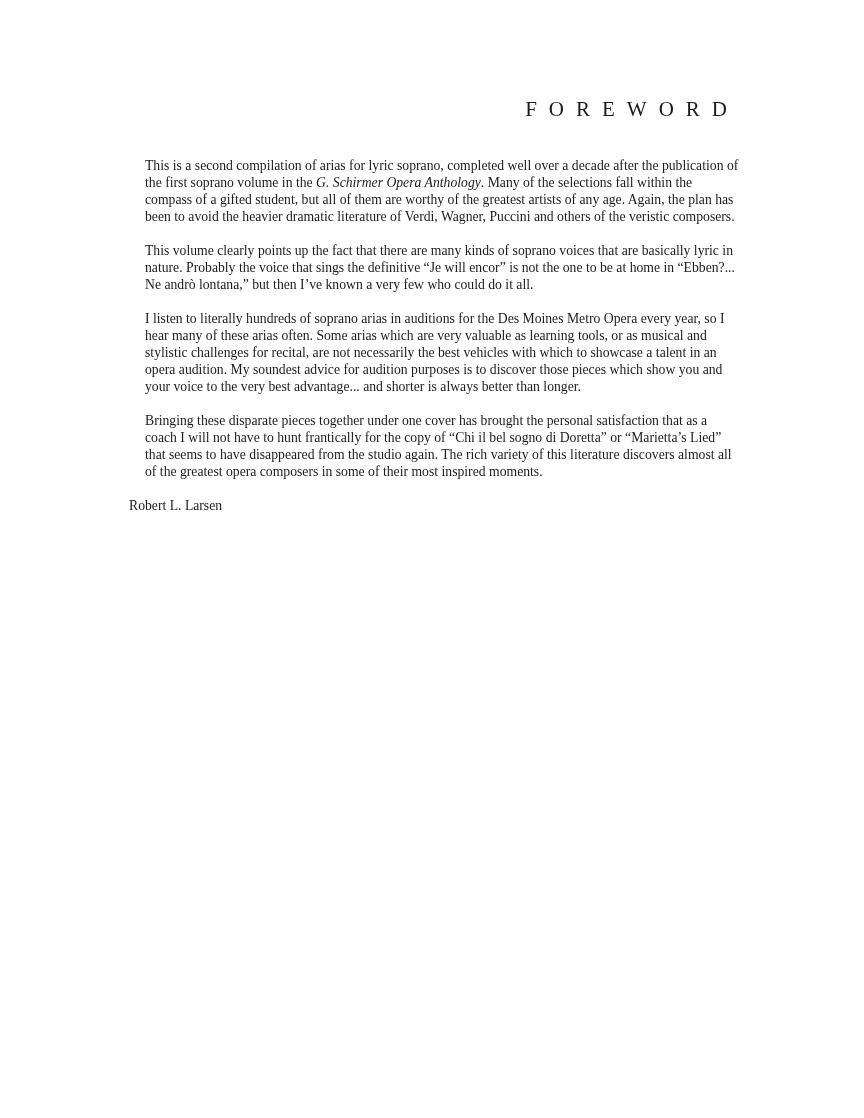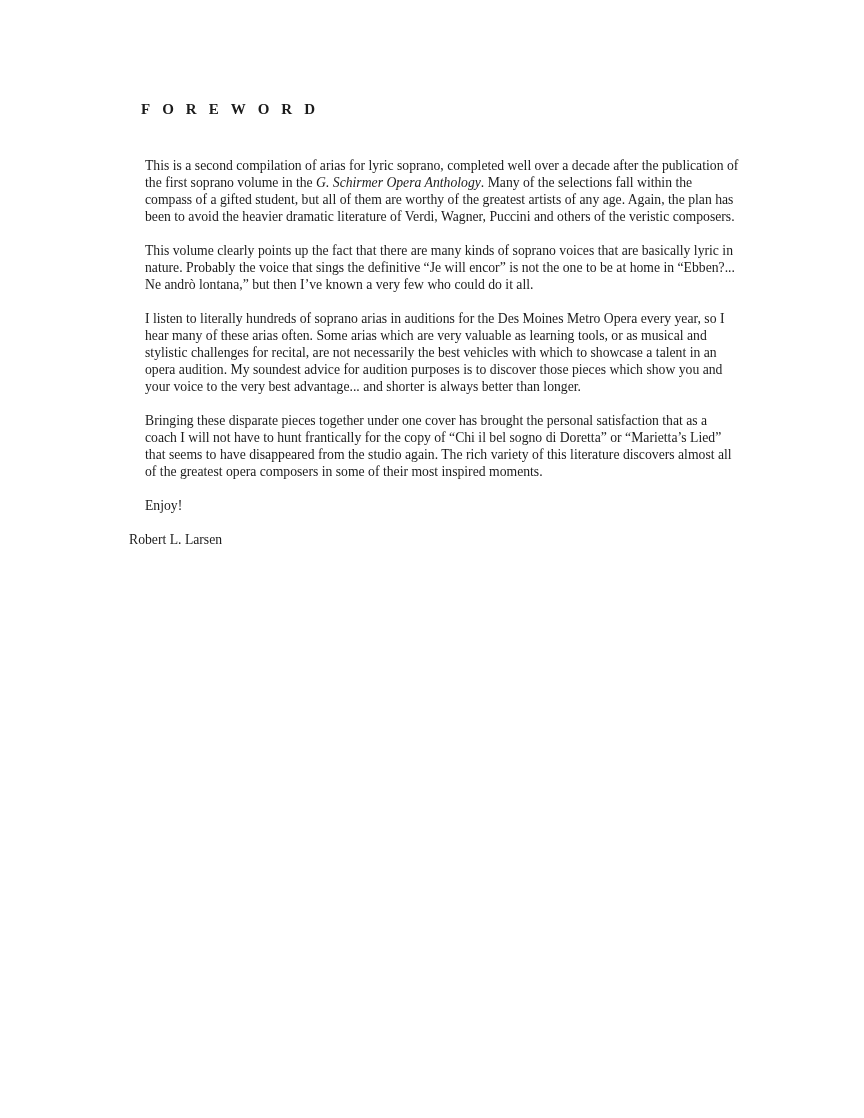--- a/index.html
+++ b/index.html
@@ -17,26 +17,26 @@
     color: #1b1b1b;
   }
   .content {
     position: absolute;
     left: 129px;
     top: 0;
     width: 610px;
   }
   .doc-title {
     margin: 98px 0 0 0;
-    font-size: 15px;
-    font-weight: bold;
+    font-size: 21px;
+    font-weight: normal;
     line-height: 22px;
     letter-spacing: 12px;
     text-indent: 12px; 
-    text-align: left;
+    text-align: right;
     white-space: nowrap;
   }
   .body-text {
     margin-top: 37px;
     font-size: 13.7px;
     line-height: 17px;
   }
   .body-text p {
     margin: 0 0 17px 16px;
   }
@@ -64,21 +64,20 @@
     <div class="body-text">
 
       <p><span>This is a second compilation of arias for lyric soprano, completed well over a decade after the publication of the first soprano volume in the </span><span class="italic">G. Schirmer Opera Anthology</span><span>. Many of the selections fall within the compass of a gifted student, but all of them are worthy of the greatest artists of any age. Again, the plan has been to avoid the heavier dramatic literature of Verdi, Wagner, Puccini and others of the veristic composers.</span></p>
 
       <p>This volume clearly points up the fact that there are many kinds of soprano voices that are basically lyric in nature. Probably the voice that sings the definitive “Je will encor” is not the one to be at home in “Ebben?... Ne andrò lontana,” but then I’ve known a very few who could do it all.</p>
 
       <p>I listen to literally hundreds of soprano arias in auditions for the Des Moines Metro Opera every year, so I hear many of these arias often. Some arias which are very valuable as learning tools, or as musical and stylistic challenges for recital, are not necessarily the best vehicles with which to showcase a talent in an opera audition. My soundest advice for audition purposes is to discover those pieces which show you and your voice to the very best advantage... and shorter is always better than longer.</p>
 
       <p>Bringing these disparate pieces together under one cover has brought the personal satisfaction that as a coach I will not have to hunt frantically for the copy of “Chi il bel sogno di Doretta” or “Marietta’s Lied” that seems to have disappeared from the studio again. The rich variety of this literature discovers almost all of the greatest opera composers in some of their most inspired moments.</p>
 
-      <p>Enjoy!</p>
 
     </div>
 
     <div class="signature">
       <div>Robert L. Larsen</div>
     </div>
 
   </div>
 </div>
 

